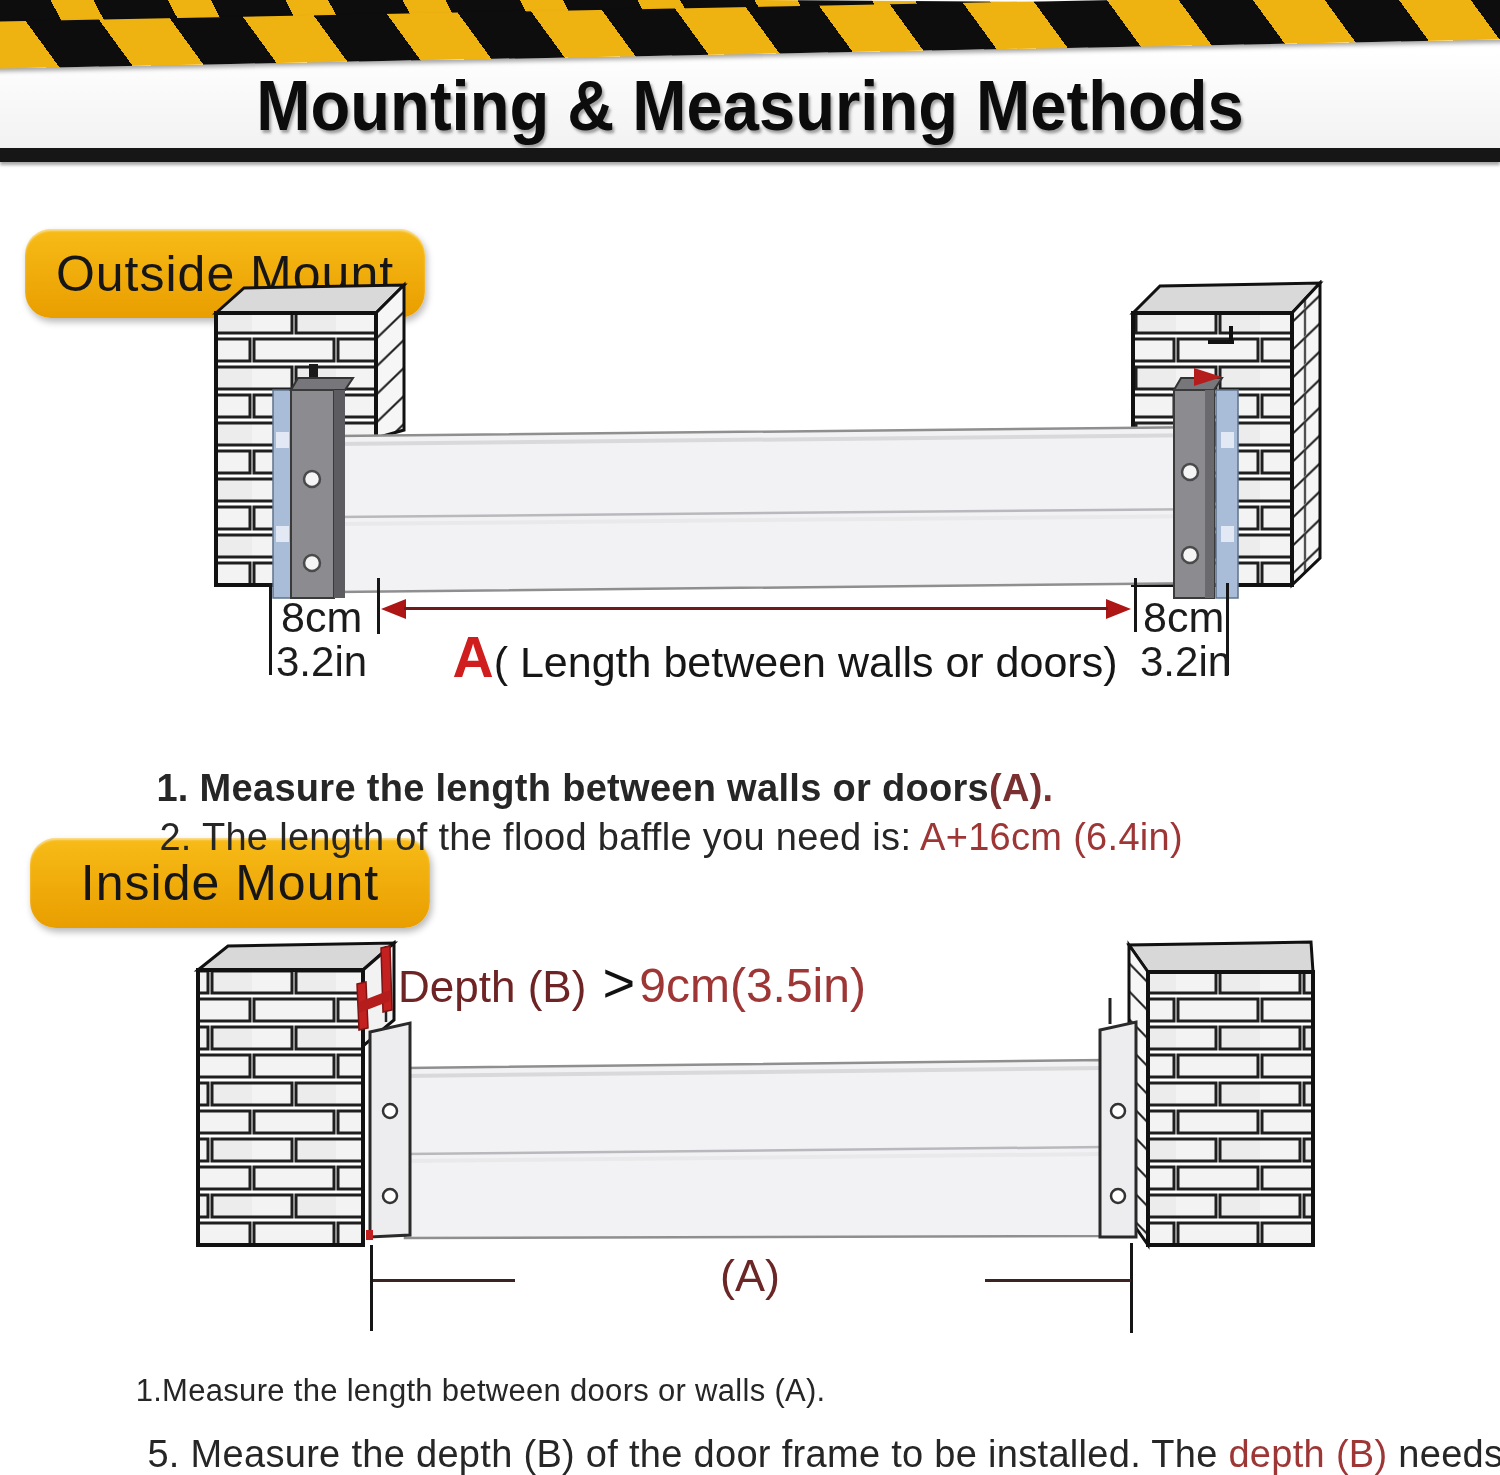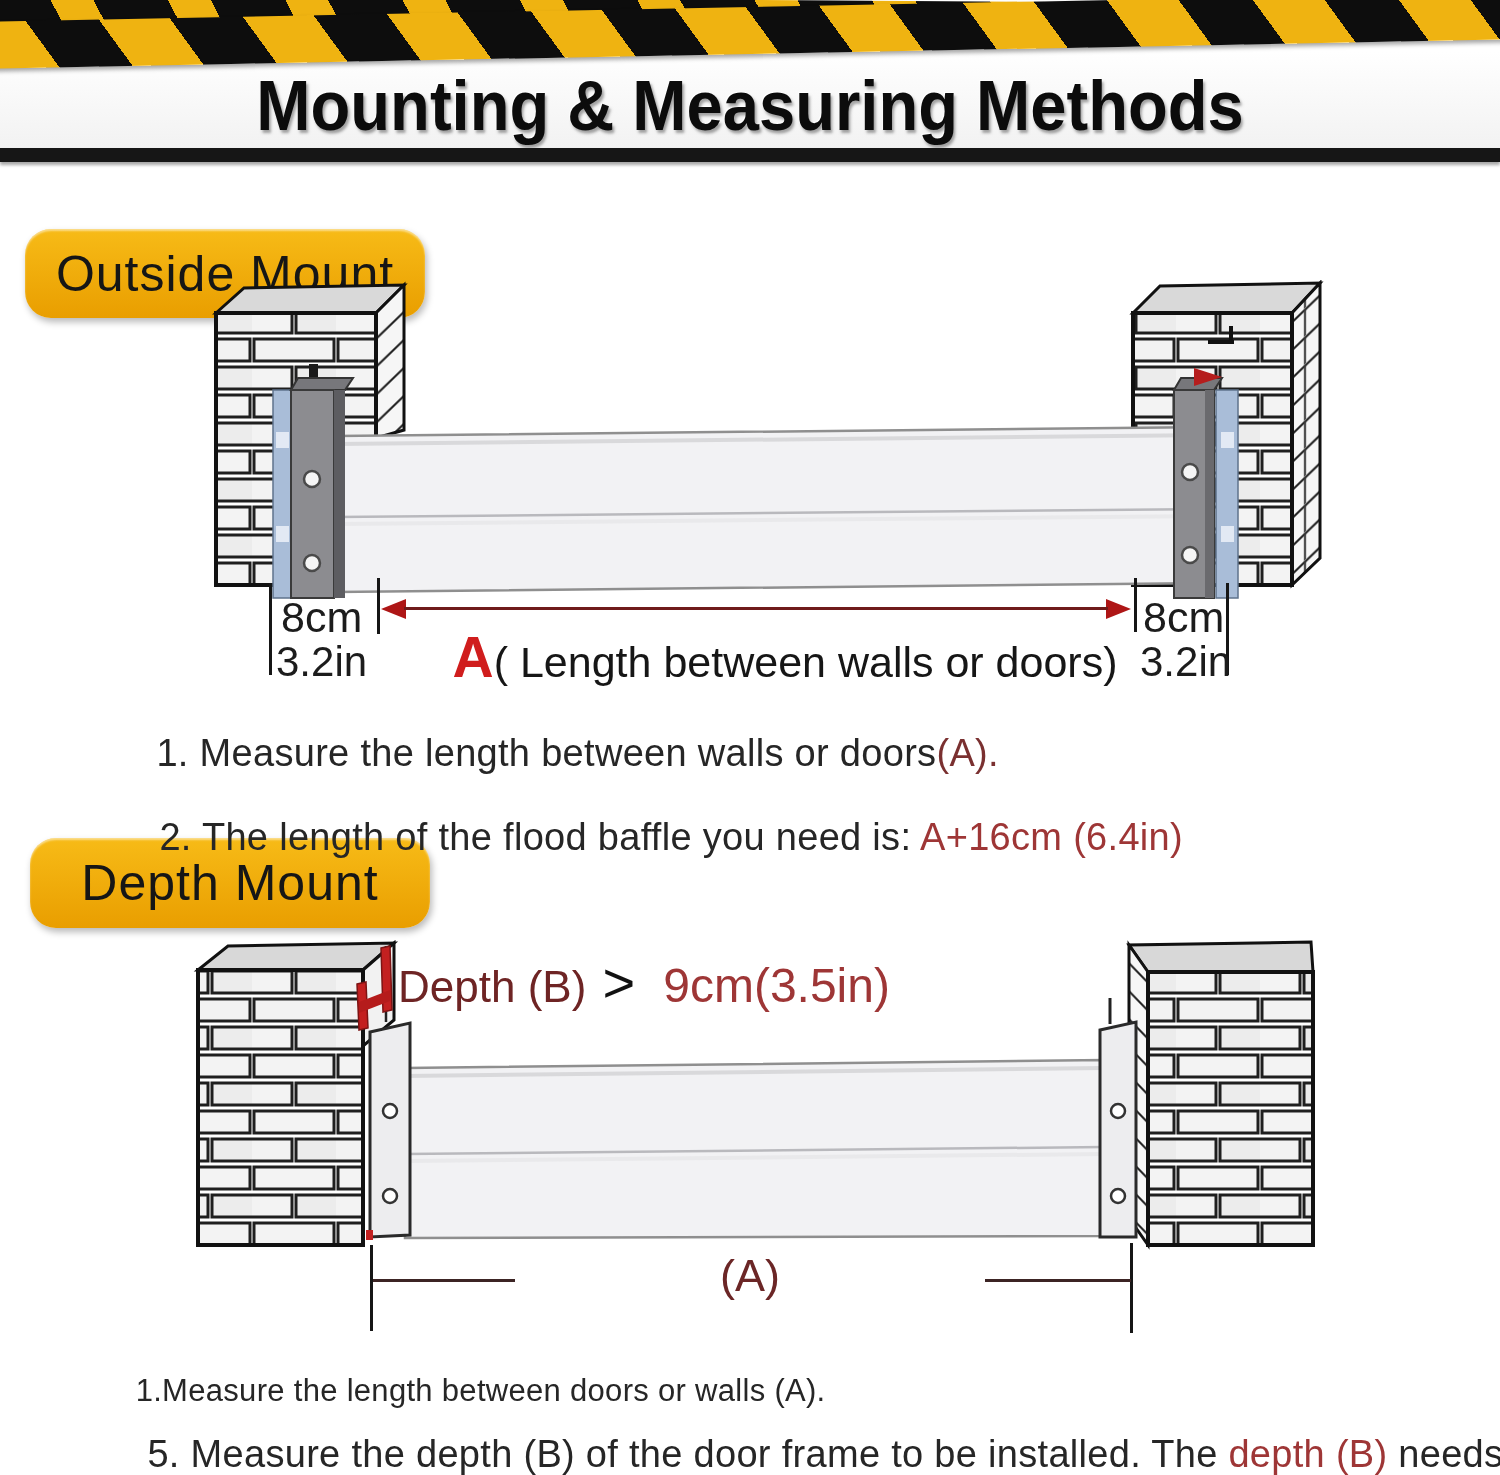--- a/index.html
+++ b/index.html
@@ -41,21 +41,21 @@
   .ah-right{border-left:25px solid #ae1616;}
   .dim-label{position:absolute;z-index:2;font-size:43px;color:#1c1c1c;white-space:nowrap;}
   .span-label{position:absolute;left:430px;width:710px;top:620px;z-index:2;display:flex;
     justify-content:center;align-items:baseline;white-space:pre;}
   .span-label .var{font-size:57px;font-weight:800;color:#d01d1d;}
   .span-label .desc{font-size:43px;color:#161616;margin-top:18px;}
   .depth-label{position:absolute;left:398px;top:950px;z-index:2;display:flex;
     align-items:baseline;white-space:pre;}
   .depth-label .name{font-size:44px;color:#6e2424;}
   .depth-label .gt{font-size:56px;font-weight:400;color:#111;margin:0 4px;}
-  .depth-label .val{font-size:48px;color:#9e3636;margin-left:24px;}
+  .depth-label .val{font-size:48px;color:#9e3636;}
   .length-label{position:absolute;left:480px;width:540px;top:1250px;z-index:2;display:flex;
     justify-content:center;align-items:baseline;white-space:pre;font-size:45px;}
   .length-label .var{color:#6b2626;}
   .length-label .desc{color:#141414;}
   
   .step{position:absolute;z-index:2;font-size:38px;color:#262626;white-space:pre;letter-spacing:.3px;}
   .hl{color:#9e3636;}
   .hl2{color:#7a3030;}
 </style>
 </head>
@@ -152,29 +152,29 @@
 
   <div class="dim-label" style="left:281px;top:593px;">8cm</div>
   <div class="dim-label" style="left:276px;top:638px;font-size:42px;">3.2in</div>
   <div class="dim-label" style="left:1143px;top:593px;">8cm</div>
   <div class="dim-label" style="left:1140px;top:638px;font-size:42px;">3.2in</div>
 
   <div class="span-label">
     <span class="var">A</span><span class="desc">( Length between walls or doors)</span>
   </div>
 
-  <div class="step" style="left:113px;top:689px;">
+  <div class="step" style="left:113px;top:724px;font-weight:bold;">
     <span>1. Measure the length between walls or doors</span><span class="hl2">(A).</span>
   </div>
   <div class="step" style="left:116px;top:773px;text-align:center;">
     <span>2. The length of the flood baffle you need is: </span><span class="hl">A+16cm (6.4in)</span>
   </div>
 
   <div class="badge badge-inside">
-    <span>Depth Mount</span>
+    <span>Inside Mount</span>
   </div>
 
   <svg class="diagram" style="top:940px;height:395px" viewBox="0 0 1500 395">
     <g>
       <polygon points="198,30 228,6 394,3 363,30" fill="#d8d8d8" stroke="#111" stroke-width="3"></polygon>
       <polygon points="363,30 394,3 394,80 363,106" fill="#f2f2f2" stroke="#111" stroke-width="3"></polygon>
       <rect x="198" y="30" width="165" height="275" fill="url(#bk)" stroke="#111" stroke-width="4"></rect>
       <line x1="386" y1="6" x2="386" y2="82" stroke="#222" stroke-width="2.5"></line>
     </g>
 

